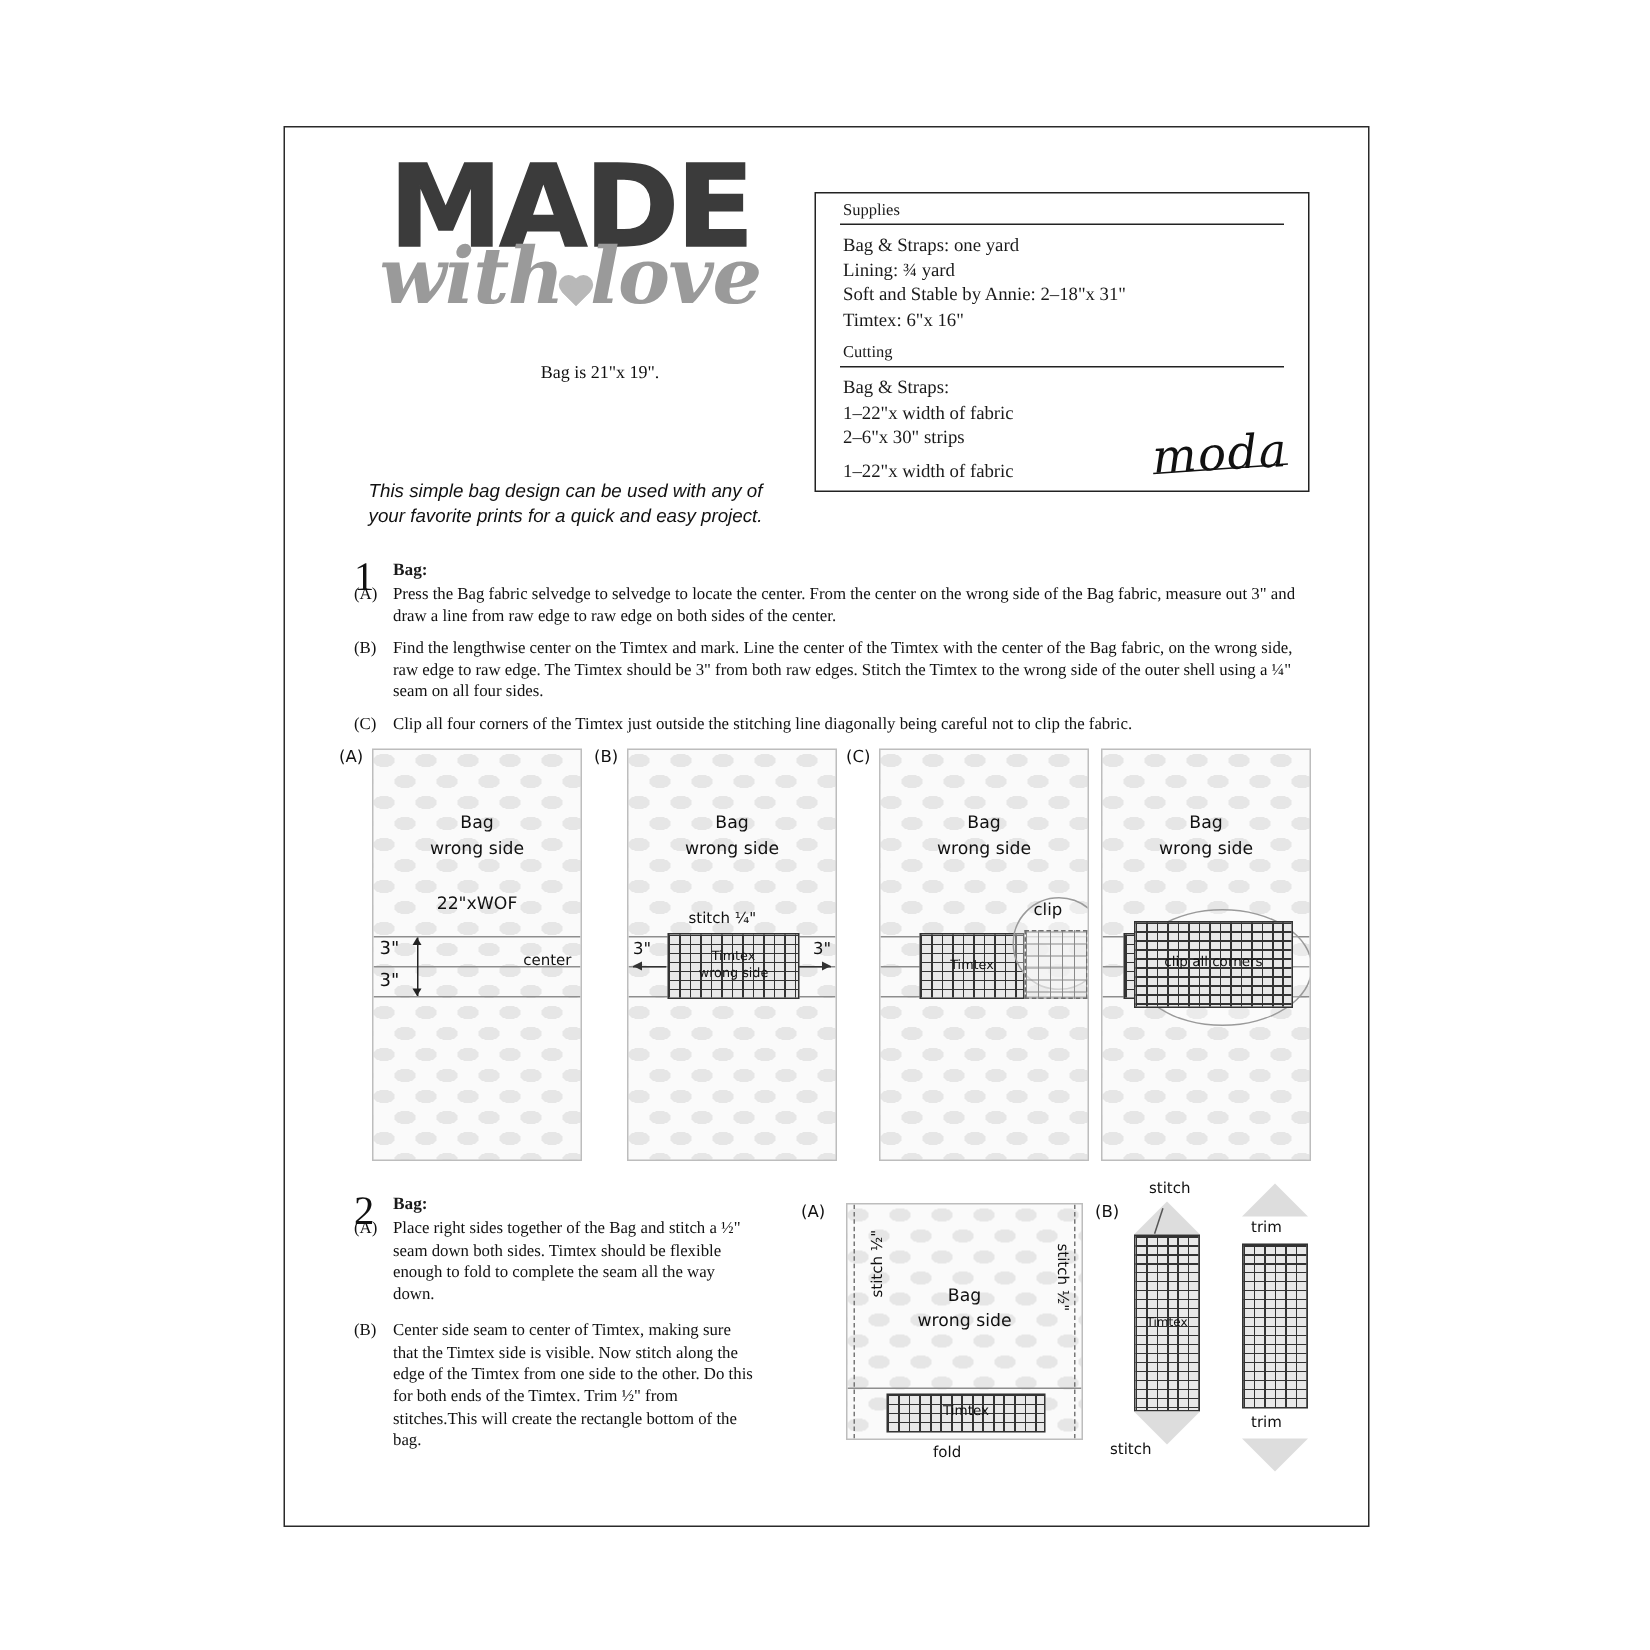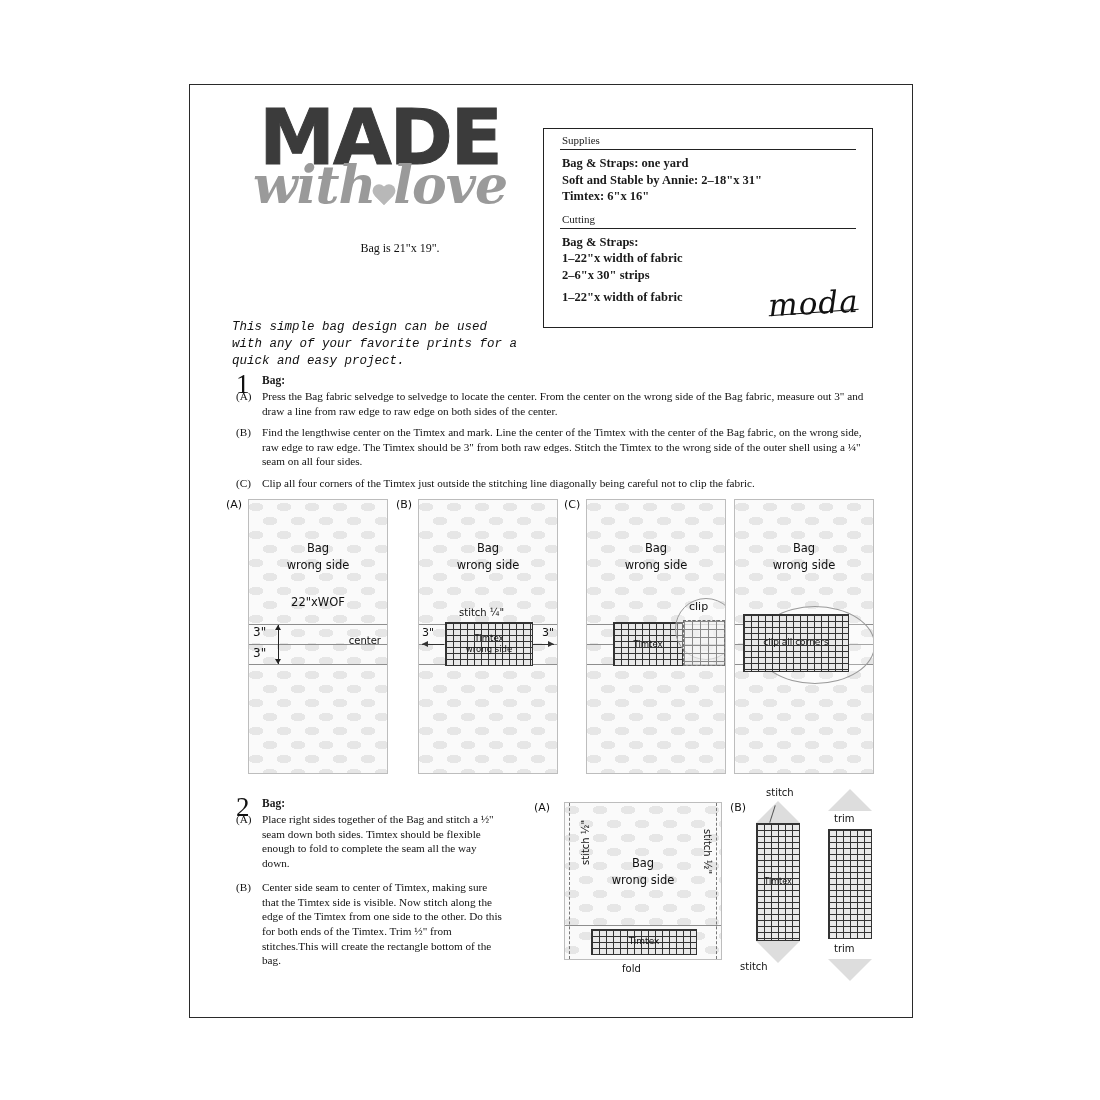--- a/index.html
+++ b/index.html
@@ -13,27 +13,27 @@
   .withlove{position:relative;height:66px;margin-top:-10px;text-align:center;}
   .script{font-family:"DejaVu Serif",serif;font-style:italic;font-weight:bold;font-size:52px;color:#9a9a9a;letter-spacing:-1px;line-height:1;}
   .heart{display:inline-block;width:26px;height:24px;position:relative;vertical-align:-2px;margin:0 -4px;}
   .heart:before,.heart:after{content:"";position:absolute;top:4px;width:13px;height:20px;background:#b8b8b8;border-radius:8px 8px 0 0;}
   .heart:before{left:13px;transform:rotate(-45deg);transform-origin:0 100%;}
   .heart:after{left:0px;transform:rotate(45deg);transform-origin:100% 100%;}
 
   #title{position:absolute;left:40px;top:160px;width:300px;text-align:center;}
   .big-title{font-family:"Liberation Serif",serif;font-size:33px;letter-spacing:0.5px;color:#111;}
   .sub-title{font-family:"Liberation Serif",serif;font-size:12px;color:#111;margin-top:-4px;margin-left:40px;}
-  #tagline{position:absolute;left:42px;top:234px;width:290px;font-family:Liberation Mono, monospace;font-style:italic;font-size:12.5px;line-height:1.35;color:#111;}
+  #tagline{position:absolute;left:42px;top:234px;width:290px;font-family:Liberation Sans, sans-serif;font-style:italic;font-size:12.5px;line-height:1.35;color:#111;text-align:center;}
 
   
   #suppliesbox{position:absolute;left:353px;top:43px;width:330px;height:200px;border:1px solid #222;box-sizing:border-box;padding:0;}
   .sb-head{font-family:"Liberation Serif",serif;font-size:11px;font-weight:400;padding:5px 0 3px 18px;}
   .sb-rule{height:1px;background:#222;margin:0 16px 0 16px;}
-  .sb-body{font-family:"Liberation Serif",serif;font-size:12.5px;font-weight:bold;line-height:1.32;padding:5px 0 4px 18px;}
+  .sb-body{font-family:"Liberation Serif",serif;font-size:12.5px;font-weight:normal;line-height:1.32;padding:5px 0 4px 18px;}
   .sb-body .gap{height:6px;}
   #modalogo{position:absolute;right:14px;bottom:14px;font-family:"DejaVu Serif",serif;font-style:italic;font-size:31px;color:#111;letter-spacing:1px;transform:rotate(-3deg);}
   #modalogo .ul{display:block;height:1px;background:#111;width:100%;margin-top:-9px;transform:rotate(-1deg);}
 
   
   .stepnum{position:absolute;font-family:"Liberation Serif",serif;font-size:27px;color:#111;}
   .stephead{font-family:"Liberation Serif",serif;font-size:11.5px;font-weight:bold;}
   .para{font-family:"Liberation Serif",serif;font-size:11.2px;line-height:1.30;color:#111;display:flex;margin-bottom:7px;}
   .para .mk{width:26px;flex:0 0 26px;}
   .para .tx{flex:1;}
@@ -93,20 +93,21 @@
   <div id="title">
     <div class="sub-title">Bag is 21"x 19".</div>
   </div>
   <div id="tagline">This simple bag design can be used with any of your favorite prints for a quick and easy project.</div>
 
   <div id="suppliesbox">
     <div class="sb-head">Supplies</div>
     <div class="sb-rule"></div>
     <div class="sb-body">
       <div>Bag &amp; Straps: one yard</div>
+      <div>Lining: ¾ yard</div>
       <div>Soft and Stable by Annie: 2–18"x 31"</div>
       <div>Timtex: 6"x 16"</div>
     </div>
     <div class="sb-head" style="padding-top:4px;">Cutting</div>
     <div class="sb-rule"></div>
     <div class="sb-body">
       <div>Bag &amp; Straps:</div>
       <div>1–22"x width of fabric</div>
       <div>2–6"x 30" strips</div>
       <div class="gap"></div>
@@ -190,21 +191,21 @@
   <div class="panel" style="left:544px;top:414px;width:140px;height:275px;">
     <div class="cap" style="top:40px;">
       <span>Bag</span><br>
       <span>wrong side</span>
     </div>
     <div class="hline" style="left:0;right:0;top:124px;"></div>
     <div class="hline" style="left:0;right:0;top:144px;"></div>
     <div class="hline" style="left:0;right:0;top:164px;"></div>
     <div class="magell" style="left:20px;top:106px;width:118px;height:76px;"></div>
     <div class="timtex" style="left:14px;top:122px;width:16px;height:44px;"></div>
-    <div class="timtex" style="left:8px;top:114px;width:106px;height:58px;background-size:auto;">
+    <div class="timtex" style="left:21px;top:114px;width:106px;height:58px;background-size:auto;">
       <div class="tlab" style="margin-top:-6px;font-size:9px;">clip all corners</div>
     </div>
   </div>
 
   <div class="stepnum" style="left:46px;top:707px;">2</div>
   <div id="step2">
     <div class="stephead" style="padding-left:26px;">Bag:</div>
     <div class="para" style="margin-top:3px;">
       <span class="mk">(A)</span>
       <span class="tx">Place right sides together of the Bag and stitch a ½" seam down both sides. Timtex should be flexible enough to fold to complete the seam all the way down.</span>

